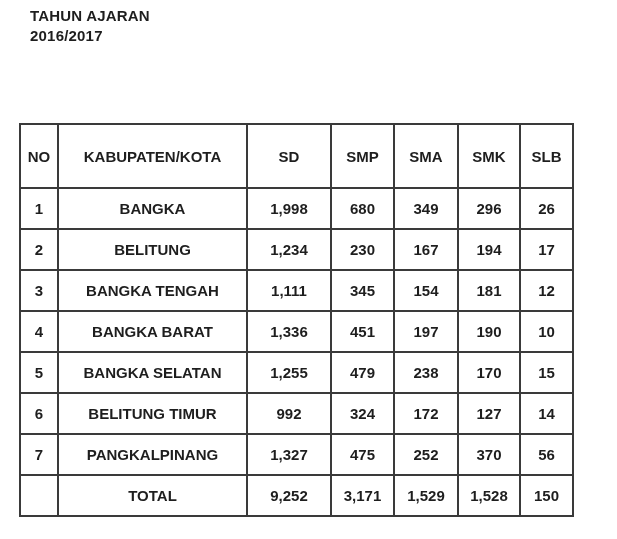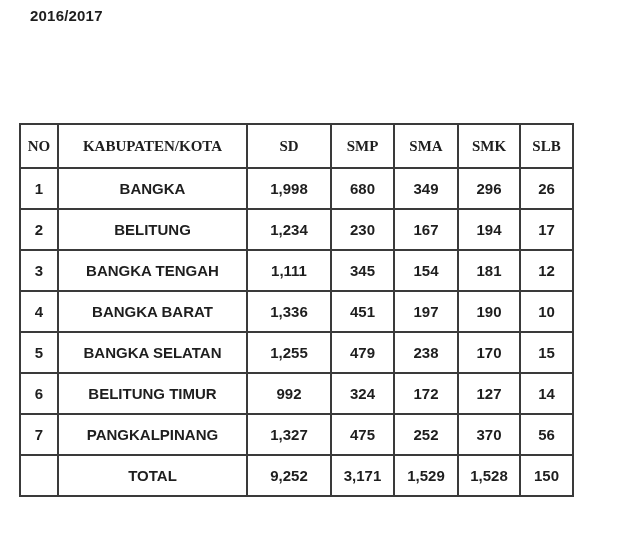--- a/index.html
+++ b/index.html
@@ -44,39 +44,40 @@
     border: 2px solid #3a3a3a;
     font-size: 15px;
     font-weight: bold;
     color: #1e1e1e;
     text-align: center;
     vertical-align: middle;
     padding: 0;
     overflow: hidden;
     white-space: nowrap;
   }
-  table.data-table thead tr { height: 44px; font-family: Liberation Serif, serif; }
+  table.data-table thead tr { height: 64px; }
   table.data-table tbody tr { height: 41px; }
   td.name-cell, th.name-col {
     text-align: left;
     padding-left: 12px;
   }
   th.name-col { text-align: center; padding-left: 0; border-radius: 19px; }
   col.c-no  { width: 38px; }
   col.c-kab { width: 189px; }
   col.c-sd  { width: 84px; }
   col.c-smp { width: 63px; }
   col.c-sma { width: 64px; }
   col.c-smk { width: 62px; }
   col.c-slb { width: 53px; }
 </style>
 </head>
 <body>
 
 <div class="title-block">
+  <div class="title-line">TAHUN AJARAN</div>
   <div class="title-line">2016/2017</div>
 </div>
 
 <div class="data-table-wrap">
   <table class="data-table">
     <colgroup>
       <col class="c-no">
         <col class="c-kab">
         <col class="c-sd">
         <col class="c-smp">

